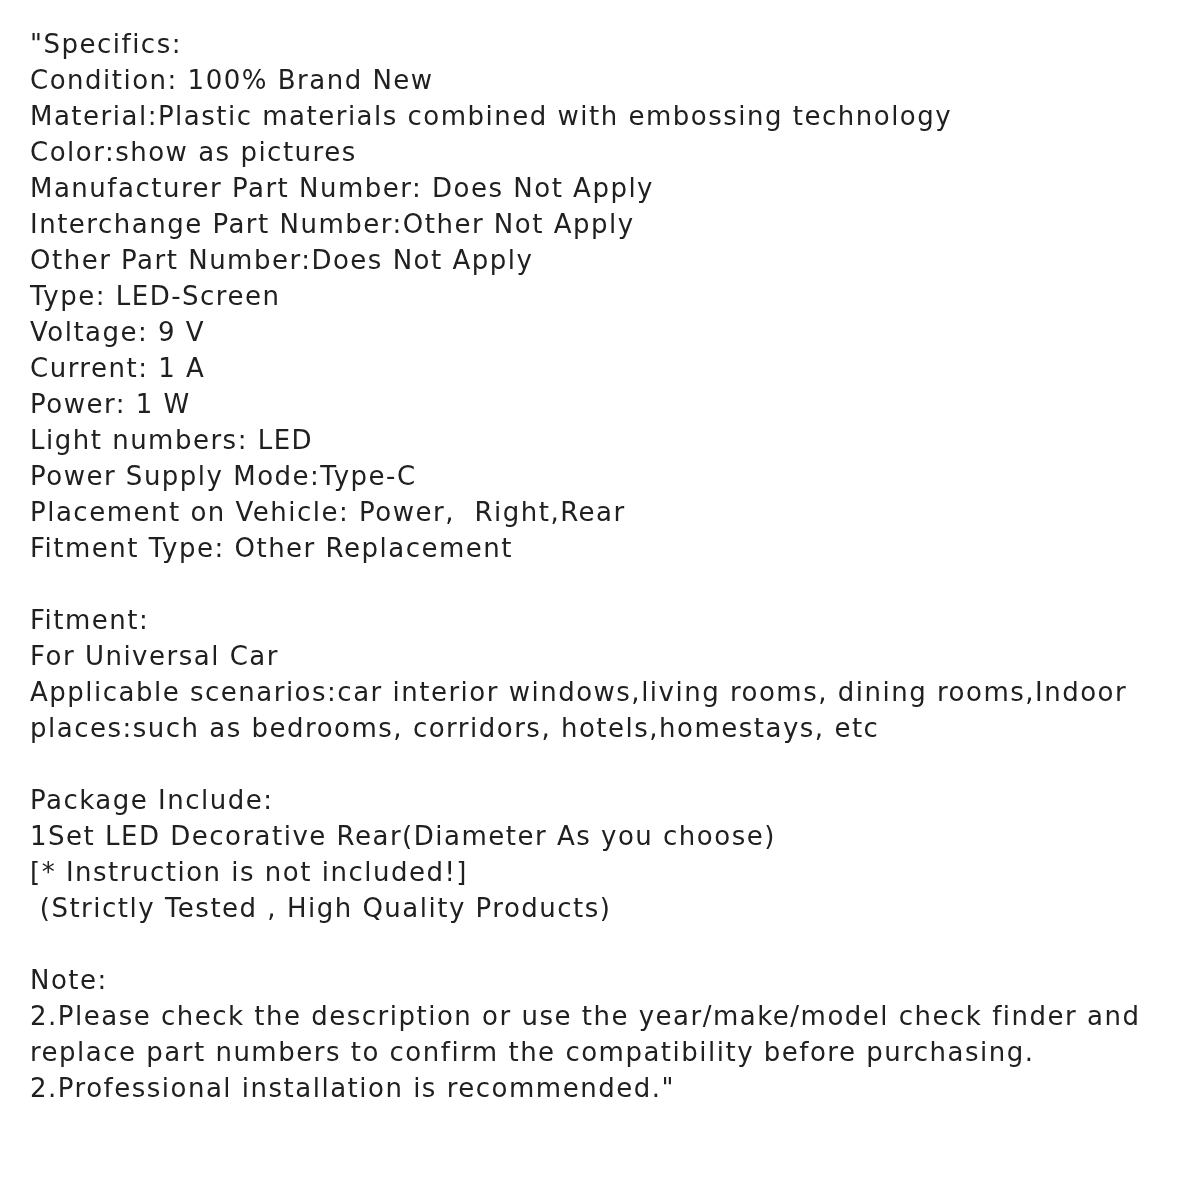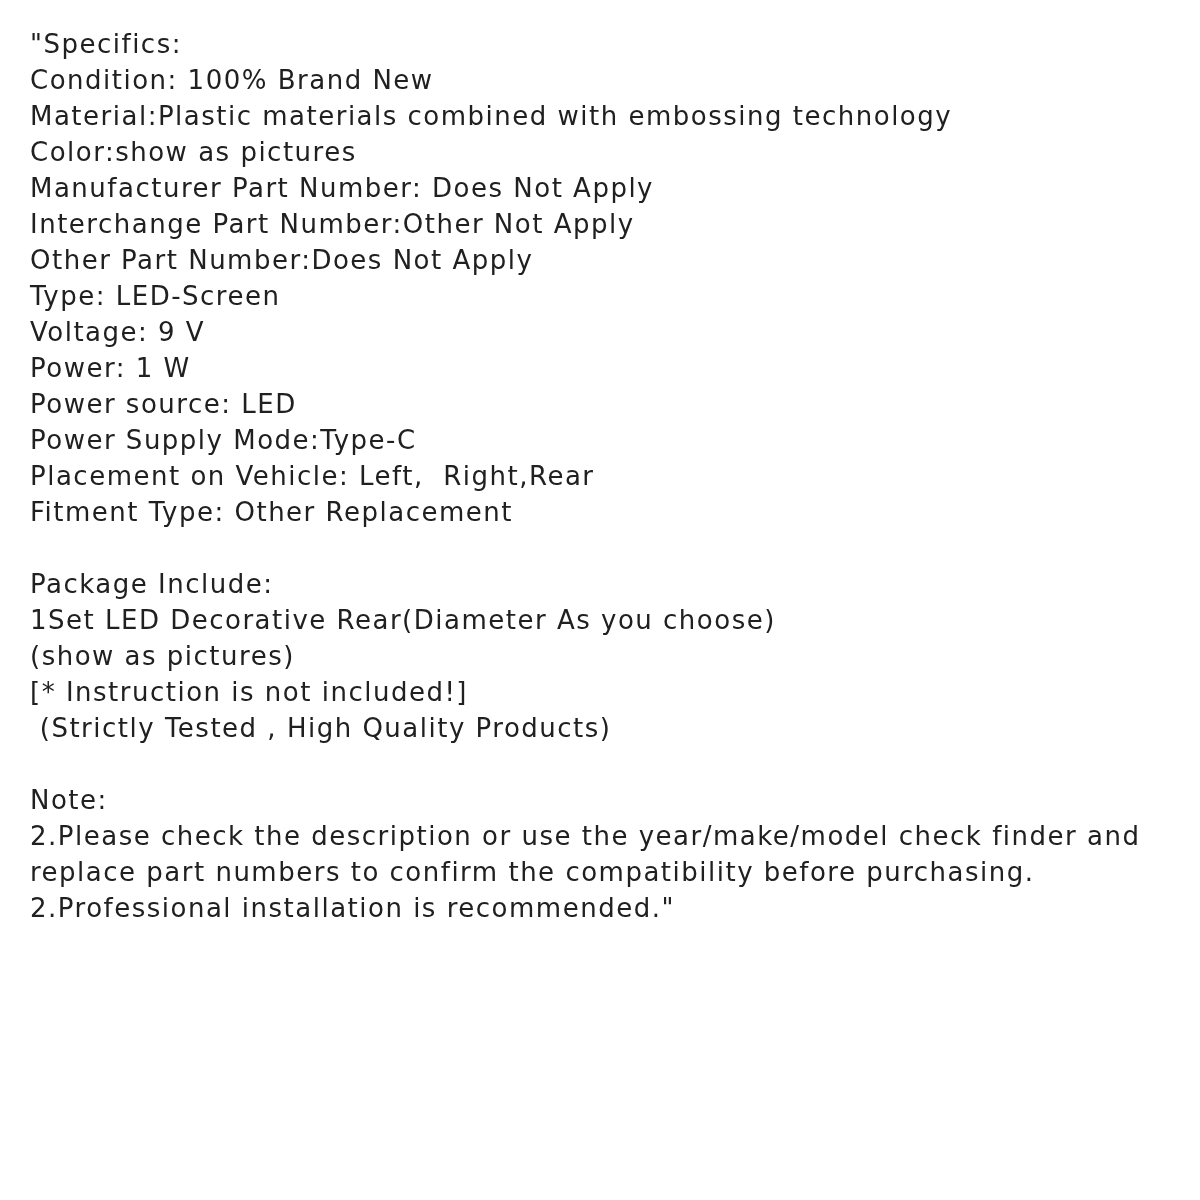--- a/index.html
+++ b/index.html
@@ -44,32 +44,38 @@
   <section>
     <p class="text-line">"Specifics:</p>
     <p class="text-line">Condition: 100% Brand New</p>
     <p class="text-line">Material:Plastic materials combined with embossing technology</p>
     <p class="text-line">Color:show as pictures</p>
     <p class="text-line">Manufacturer Part Number: Does Not Apply</p>
     <p class="text-line">Interchange Part Number:Other Not Apply</p>
     <p class="text-line">Other Part Number:Does Not Apply</p>
     <p class="text-line">Type: LED-Screen</p>
     <p class="text-line">Voltage: 9 V</p>
+    <p class="text-line">Current: 1 A</p>
     <p class="text-line">Power: 1 W</p>
-    <p class="text-line">Power source: LED</p>
+    <p class="text-line">Light numbers: LED</p>
     <p class="text-line">Power Supply Mode:Type-C</p>
-    <p class="text-line">Placement on Vehicle: Left,  Right,Rear</p>
+    <p class="text-line">Placement on Vehicle: Power,  Right,Rear</p>
     <p class="text-line">Fitment Type: Other Replacement</p>
   </section>
 
+  <section>
+    <p class="text-line">Fitment:</p>
+    <p class="text-line">For Universal Car</p>
+    <p class="text-line">Applicable scenarios:car interior windows,living rooms, dining rooms,Indoor</p>
+    <p class="text-line">places:such as bedrooms, corridors, hotels,homestays, etc</p>
+  </section>
 
   <section>
     <p class="text-line">Package Include:</p>
     <p class="text-line">1Set LED Decorative Rear(Diameter As you choose)</p>
-    <p class="text-line">(show as pictures)</p>
     <p class="text-line">[* Instruction is not included!]</p>
     <p class="text-line"> (Strictly Tested , High Quality Products)</p>
   </section>
 
   <section>
     <p class="text-line">Note:</p>
     <p class="text-line">2.Please check the description or use the year/make/model check finder and</p>
     <p class="text-line">replace part numbers to confirm the compatibility before purchasing.</p>
     <p class="text-line">2.Professional installation is recommended."</p>
   </section>

